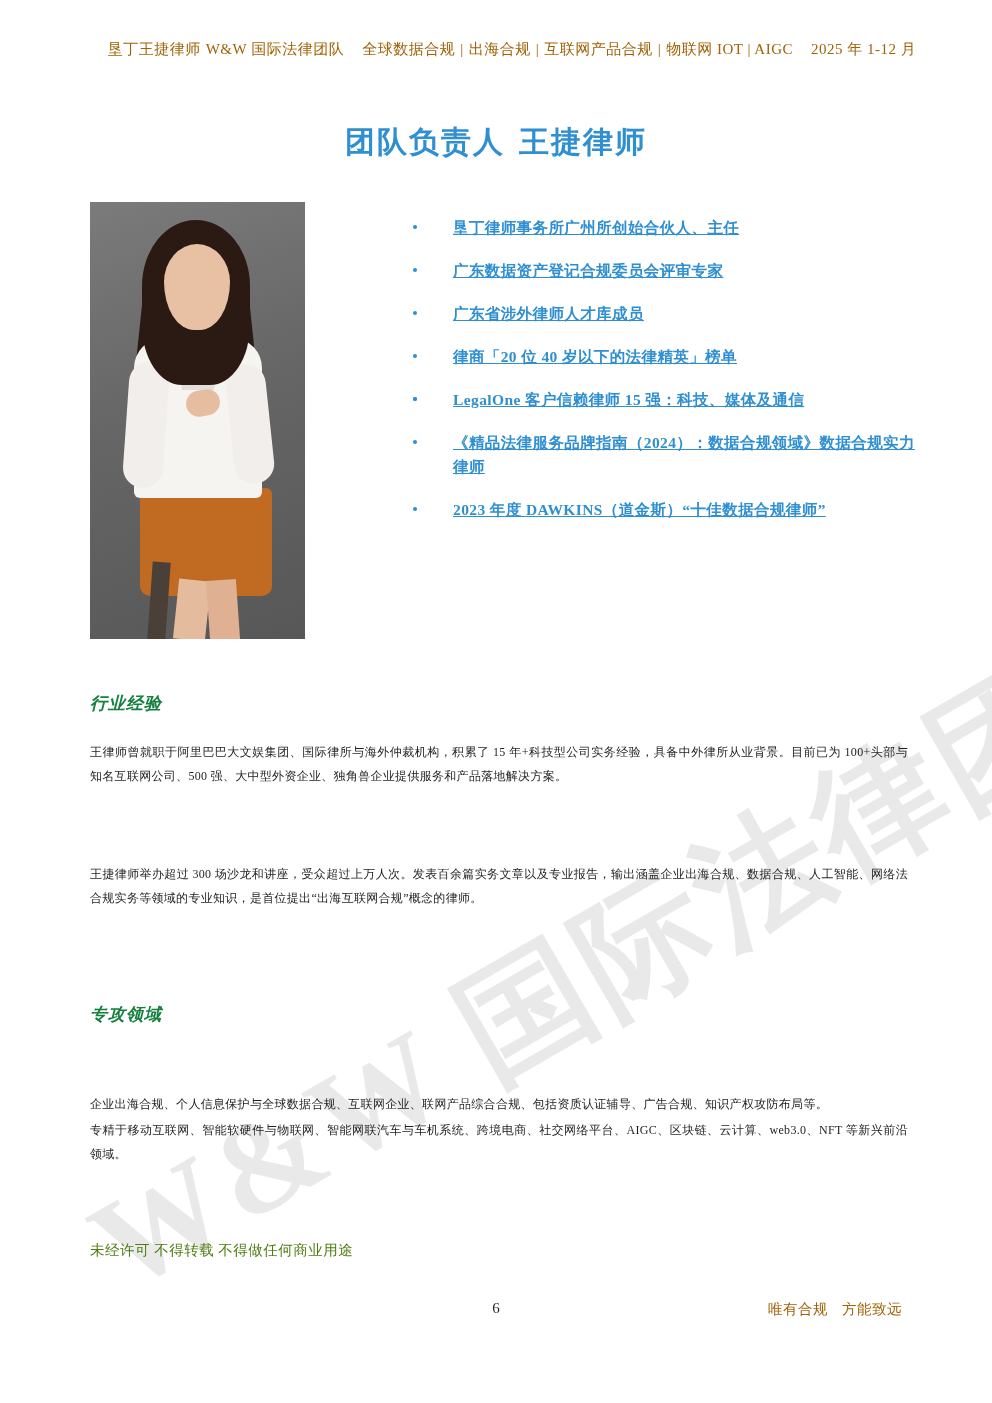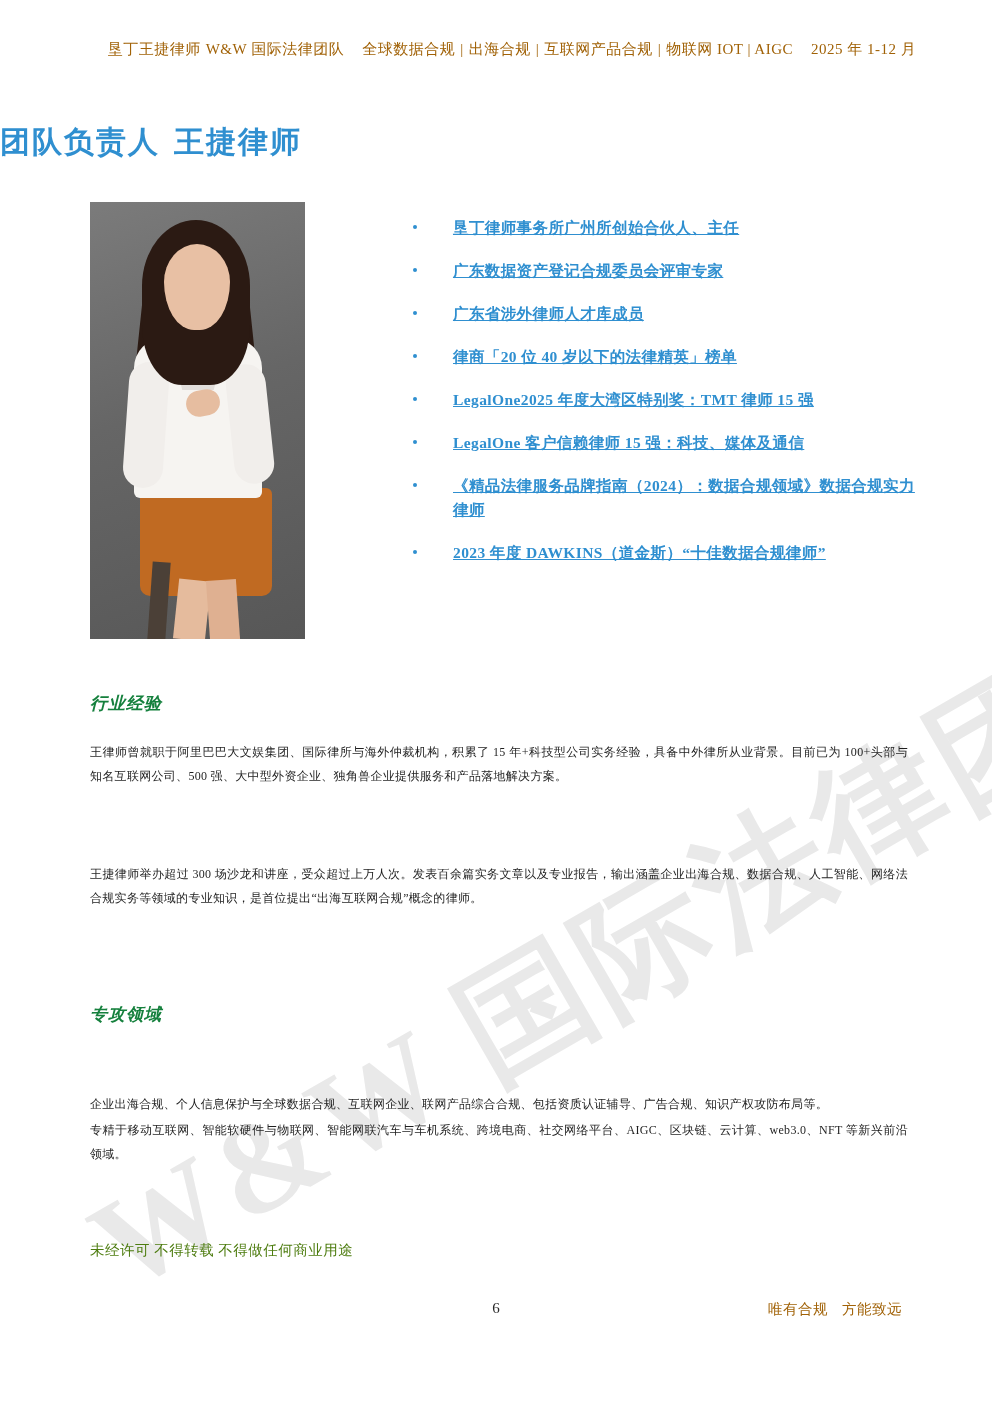--- a/index.html
+++ b/index.html
@@ -59,20 +59,21 @@
   }
   .header .sep-wide { display: inline-block; width: 18px; }
   .header .sep-sm { display: inline-block; width: 5px; }
 
   
   .title {
     position: absolute;
     left: 0;
     top: 122px;
     width: 992px;
+    text-align: center;
     color: #2f8fd0;
     font-size: 30px;
     font-weight: bold;
     letter-spacing: 2px;
     z-index: 3;
   }
   .title .t-gap { display: inline-block; width: 14px; }
 
   
   .photo {
@@ -358,21 +359,21 @@
     <div class="hair"></div>
     <div class="face"></div>
   </div>
 
   <div class="bullets">
     <ul>
       <li><span class="dot"></span><span>垦丁律师事务所广州所创始合伙人、主任</span></li>
       <li><span class="dot"></span><span>广东数据资产登记合规委员会评审专家</span></li>
       <li><span class="dot"></span><span>广东省涉外律师人才库成员</span></li>
       <li><span class="dot"></span><span>律商「20 位 40 岁以下的法律精英」榜单</span></li>
-      <li><span class="dot"></span><span>LegalOne2025 年度大湾区特别奖：TMT 律师 15 强</span></li>
+      <li><span class="dot"></span></li>
       <li><span class="dot"></span><span>LegalOne 客户信赖律师 15 强：科技、媒体及通信</span></li>
       <li><span class="dot"></span><span>《精品法律服务品牌指南（2024）：数据合规领域》数据合规实力律师</span></li>
       <li><span class="dot"></span><span>2023 年度 DAWKINS（道金斯）“十佳数据合规律师”</span></li>
     </ul>
   </div>
 
   <div class="section-head sec1-head">行业经验</div>
   <div class="body-text sec1-p1">王律师曾就职于阿里巴巴大文娱集团、国际律所与海外仲裁机构，积累了 15 年+科技型公司实务经验，具备中外律所从业背景。目前已为 100+头部与知名互联网公司、500 强、大中型外资企业、独角兽企业提供服务和产品落地解决方案。</div>
   <div class="body-text sec1-p2">王捷律师举办超过 300 场沙龙和讲座，受众超过上万人次。发表百余篇实务文章以及专业报告，输出涵盖企业出海合规、数据合规、人工智能、网络法合规实务等领域的专业知识，是首位提出“出海互联网合规”概念的律师。</div>
 

